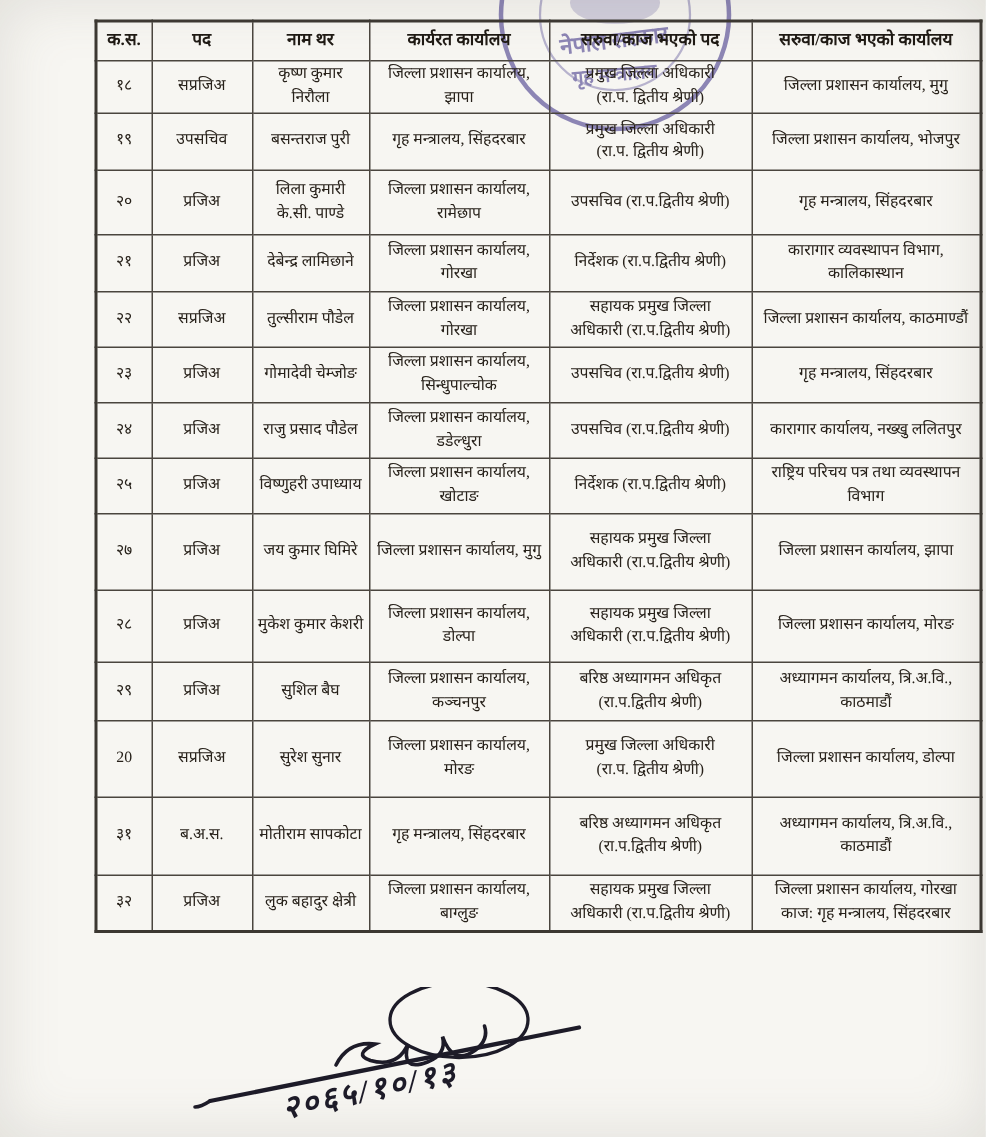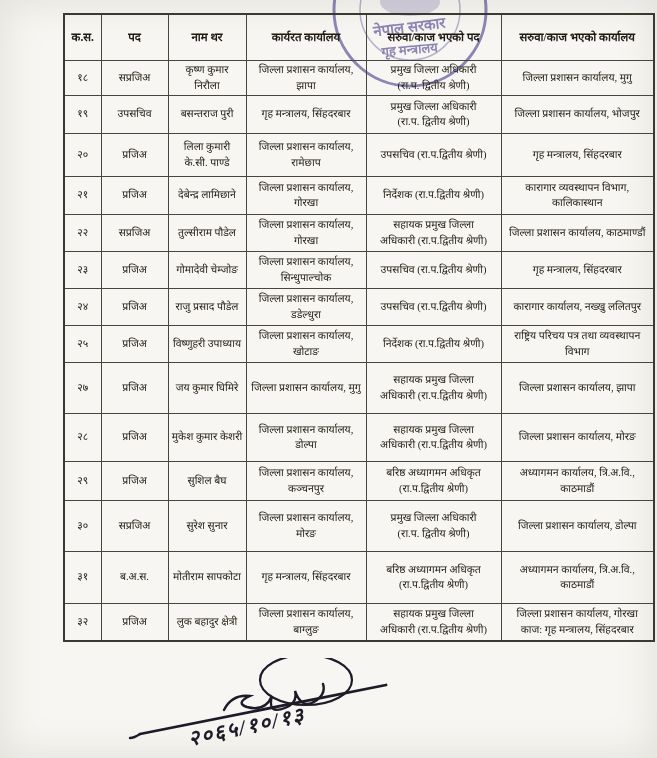--- a/index.html
+++ b/index.html
@@ -33,21 +33,21 @@
     font-size:10.5px;
     line-height:1.5;
     white-space:pre-line;
     overflow:hidden;
   }
   table.transfer{border:2px solid #3c3832;}
   table.transfer th{
     font-size:11.5px;
     font-weight:bold;
     color:#1f1a14;
-    padding:14px 2px;
+    padding:4px 2px;
   }
   thead tr{height:21px;}
   tbody tr:nth-child(1){height:34px;padding-left:39px;}
   tbody tr:nth-child(2){height:38px;}
   tbody tr:nth-child(3){height:43px;}
   tbody tr:nth-child(4){height:38px;padding-left:30px;}
   tbody tr:nth-child(5){height:37px;}
   tbody tr:nth-child(6){height:37px;}
   tbody tr:nth-child(7){height:37px;}
   tbody tr:nth-child(8){height:37px;padding-left:48px;}
@@ -206,21 +206,21 @@
           <td>प्रजिअ</td>
           <td>सुशिल बैघ</td>
           <td>जिल्ला प्रशासन कार्यालय,
 कञ्चनपुर</td>
           <td>बरिष्ठ अध्यागमन अधिकृत
 (रा.प.द्वितीय श्रेणी)</td>
           <td>अध्यागमन कार्यालय, त्रि.अ.वि.,
 काठमाडौं</td>
         </tr>
         <tr>
-          <td>३०</td>
+          <td>20</td>
           <td>सप्रजिअ</td>
           <td>सुरेश सुनार</td>
           <td>जिल्ला प्रशासन कार्यालय,
 मोरङ</td>
           <td>प्रमुख जिल्ला अधिकारी
 (रा.प. द्वितीय श्रेणी)</td>
           <td>जिल्ला प्रशासन कार्यालय, डोल्पा</td>
         </tr>
         <tr>
           <td>३१</td>

